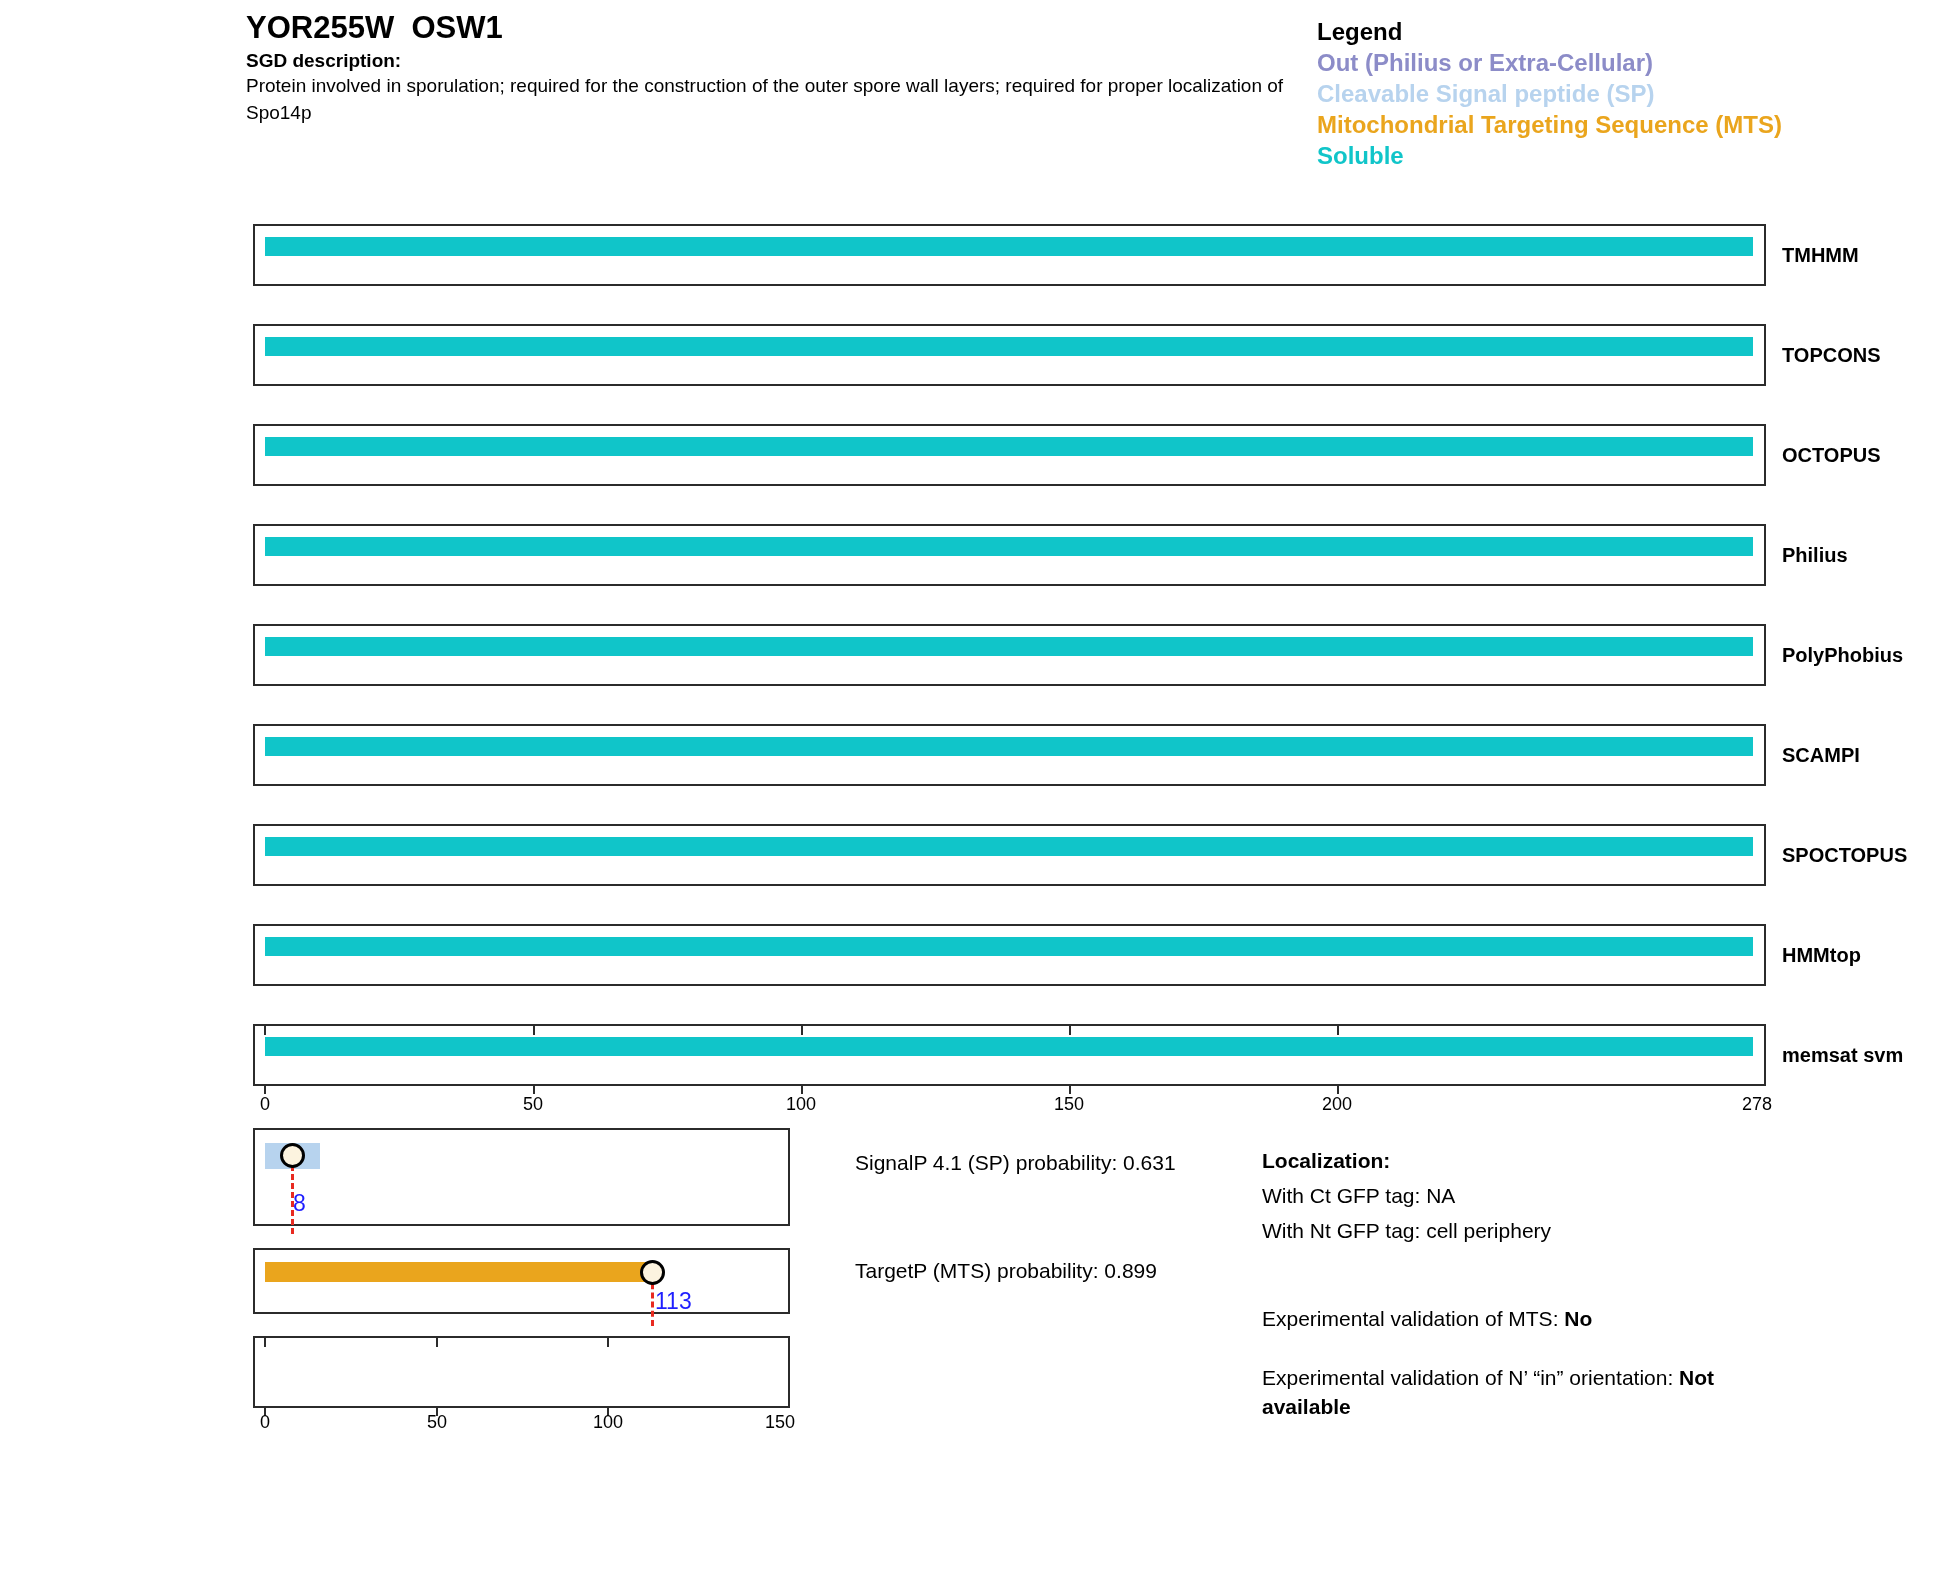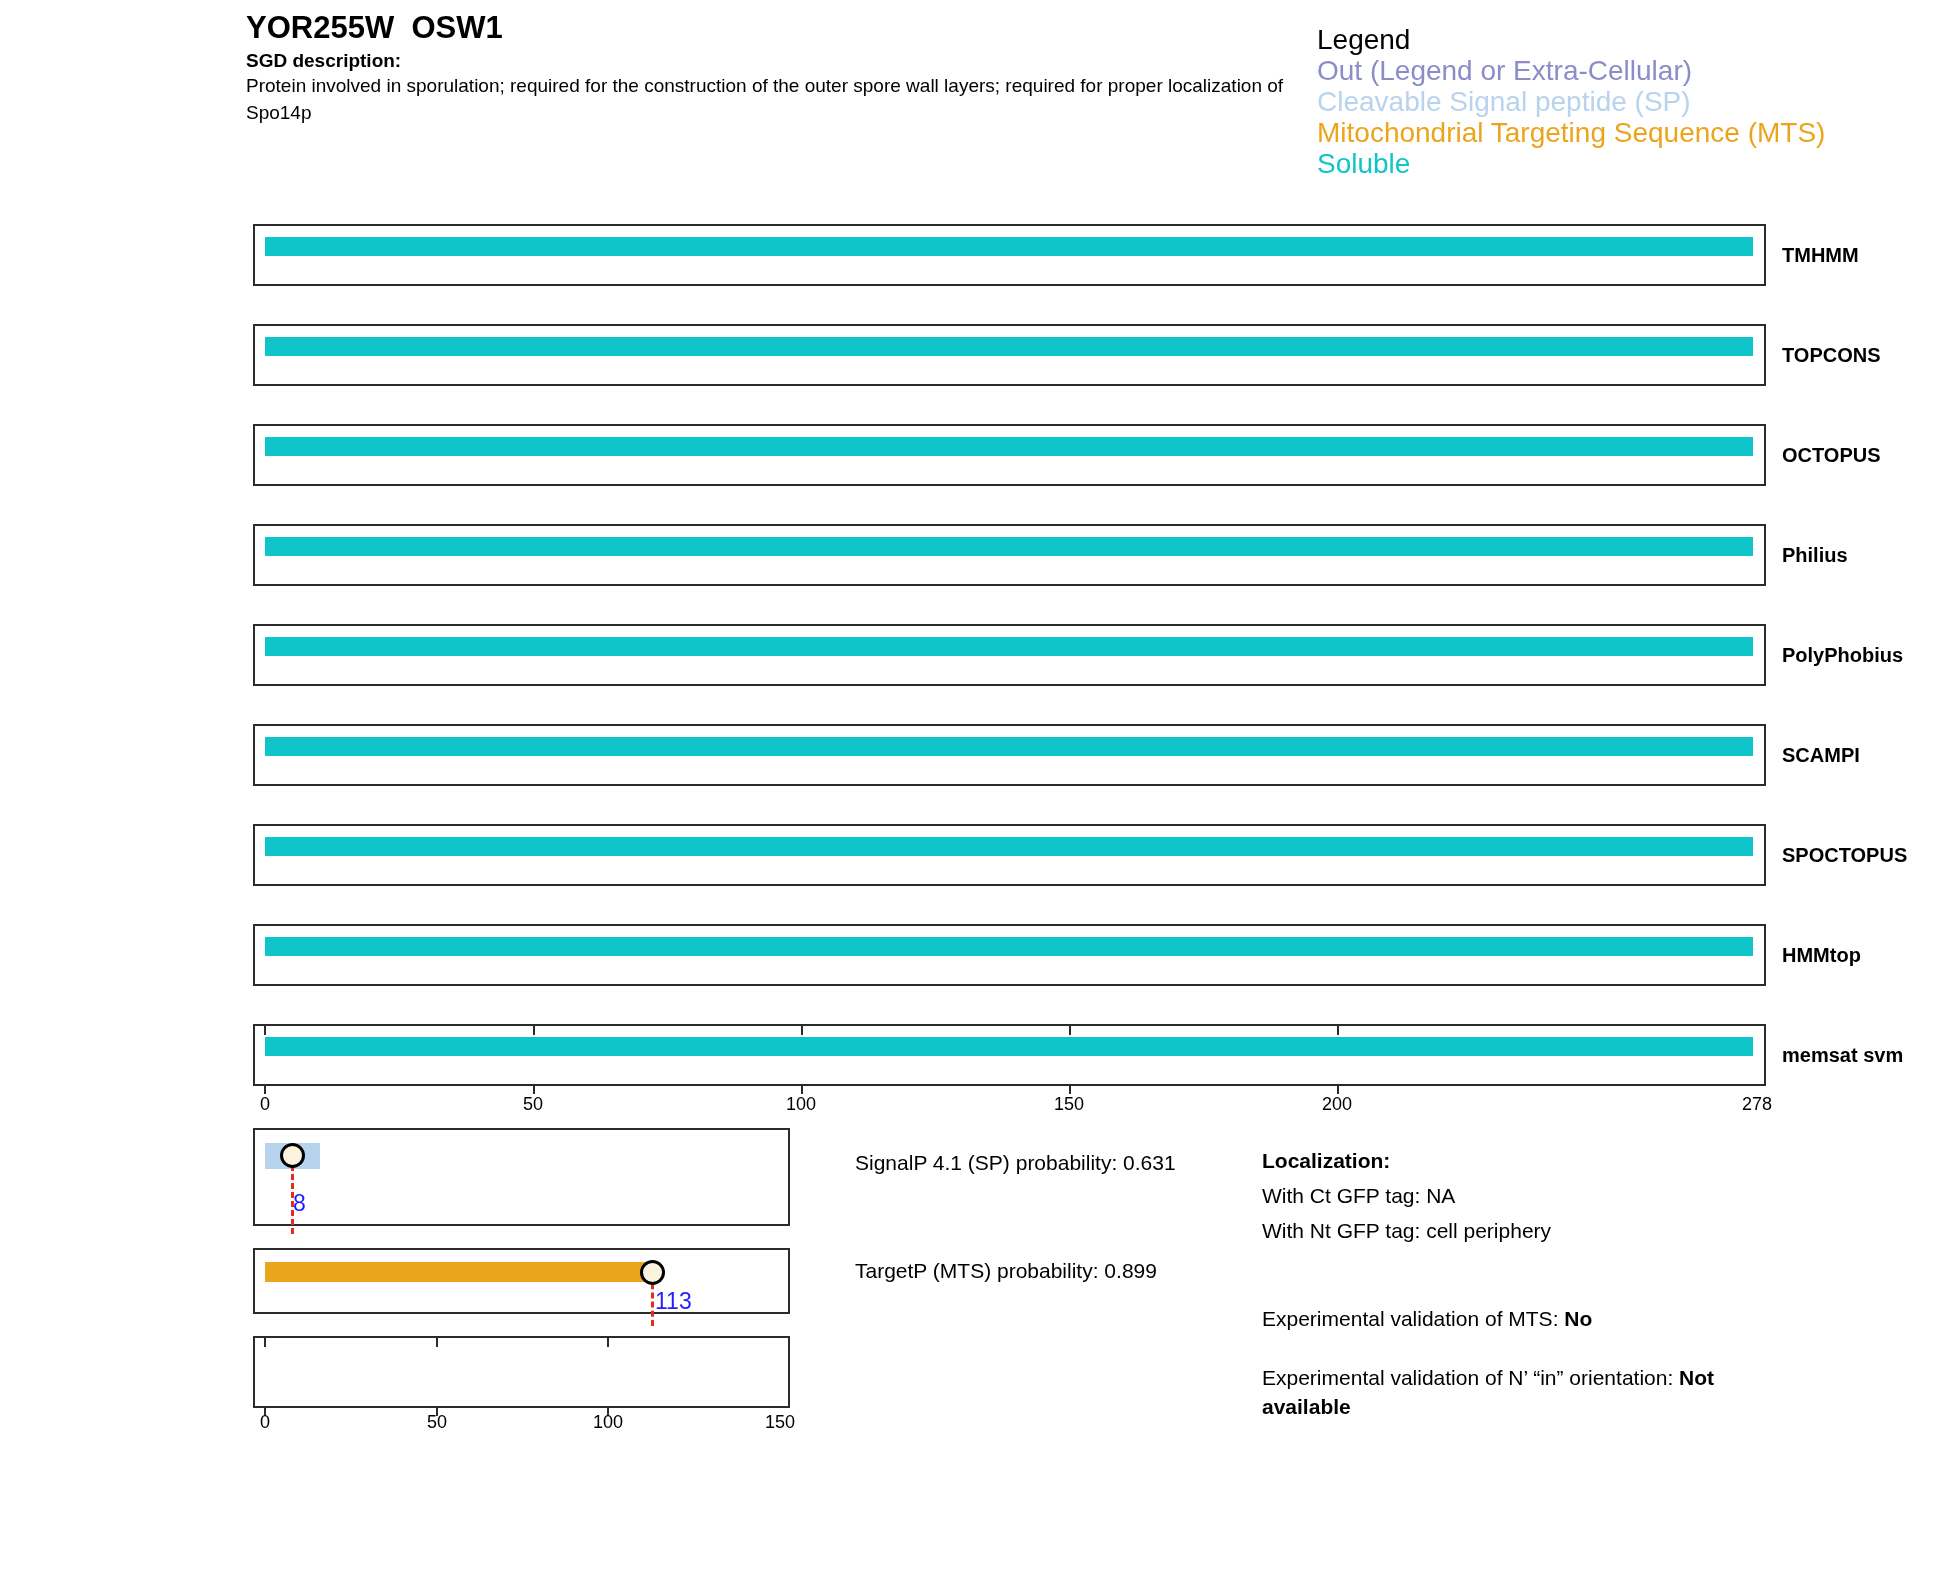--- a/index.html
+++ b/index.html
@@ -5,21 +5,21 @@
   html,body{margin:0;padding:0;background:#fff;}
   #page{position:relative;width:1950px;height:1573px;background:#ffffff;
         font-family:"Liberation Sans","DejaVu Sans",sans-serif;color:#000;overflow:hidden;}
 
   
   .title{position:absolute;left:246px;top:10px;font-size:31px;font-weight:bold;white-space:pre;}
   .sgd-label{position:absolute;left:246px;top:50px;font-size:19px;font-weight:bold;}
   .sgd-desc{position:absolute;left:246px;top:72px;width:1070px;font-size:19px;line-height:27px;}
 
   
-  .legend{position:absolute;left:1317px;top:24px;font-size:28px;font-weight:normal;line-height:31px;}
+  .legend{position:absolute;left:1317px;top:16px;font-size:24px;font-weight:bold;line-height:31px;}
   .legend .lg-title{color:#000;}
 
   
   .track-box{position:absolute;left:253px;width:1513px;height:62px;border:2px solid #2b2b2b;
              box-sizing:border-box;background:#fff;}
   .track-bar{position:absolute;left:10px;right:11px;top:11px;height:19px;background:#10C5C9;}
   .track-label{position:absolute;left:1782px;height:62px;display:flex;align-items:center;
                font-size:20px;font-weight:bold;white-space:nowrap;}
   .tick{position:absolute;width:2px;background:#2b2b2b;}
   .tick.top{top:0;height:9px;}
@@ -45,21 +45,21 @@
 <body>
 
 <div id="page">
 
   <div class="title">YOR255W  OSW1</div>
   <div class="sgd-label">SGD description:</div>
   <div class="sgd-desc">Protein involved in sporulation; required for the construction of the outer spore wall layers; required for proper localization of Spo14p</div>
 
   <div class="legend">
     <div class="lg-title">Legend</div>
-    <div style="color: rgb(140, 140, 200);">Out (Legend or Extra-Cellular)</div>
+    <div style="color: rgb(140, 140, 200);">Out (Philius or Extra-Cellular)</div>
     <div style="color: rgb(183, 211, 238);">Cleavable Signal peptide (SP)</div>
     <div style="color: rgb(234, 165, 29);">Mitochondrial Targeting Sequence (MTS)</div>
     <div style="color: rgb(16, 197, 201);">Soluble</div>
   </div>
 
   <div class="track-box" style="top:224px">
     <div class="track-bar"></div>
     </div>
   <div class="track-label" style="top:224px">TMHMM</div>
 

